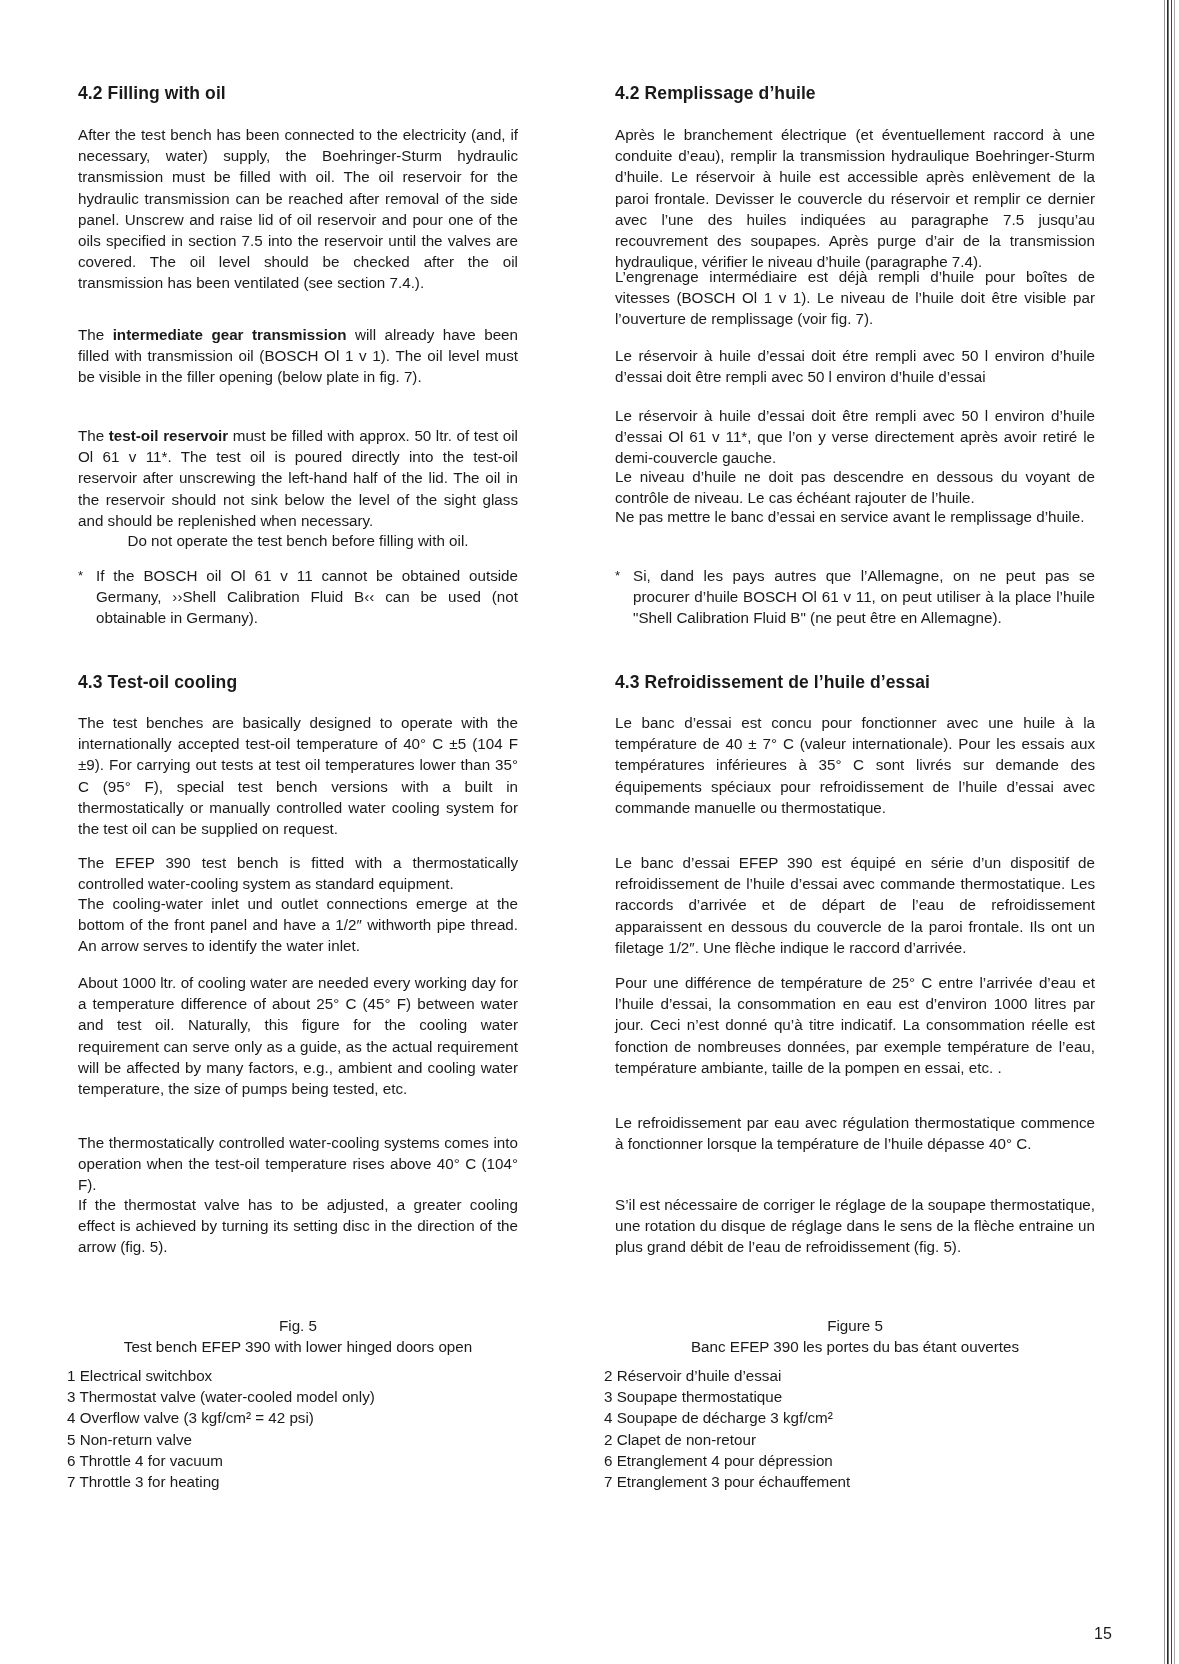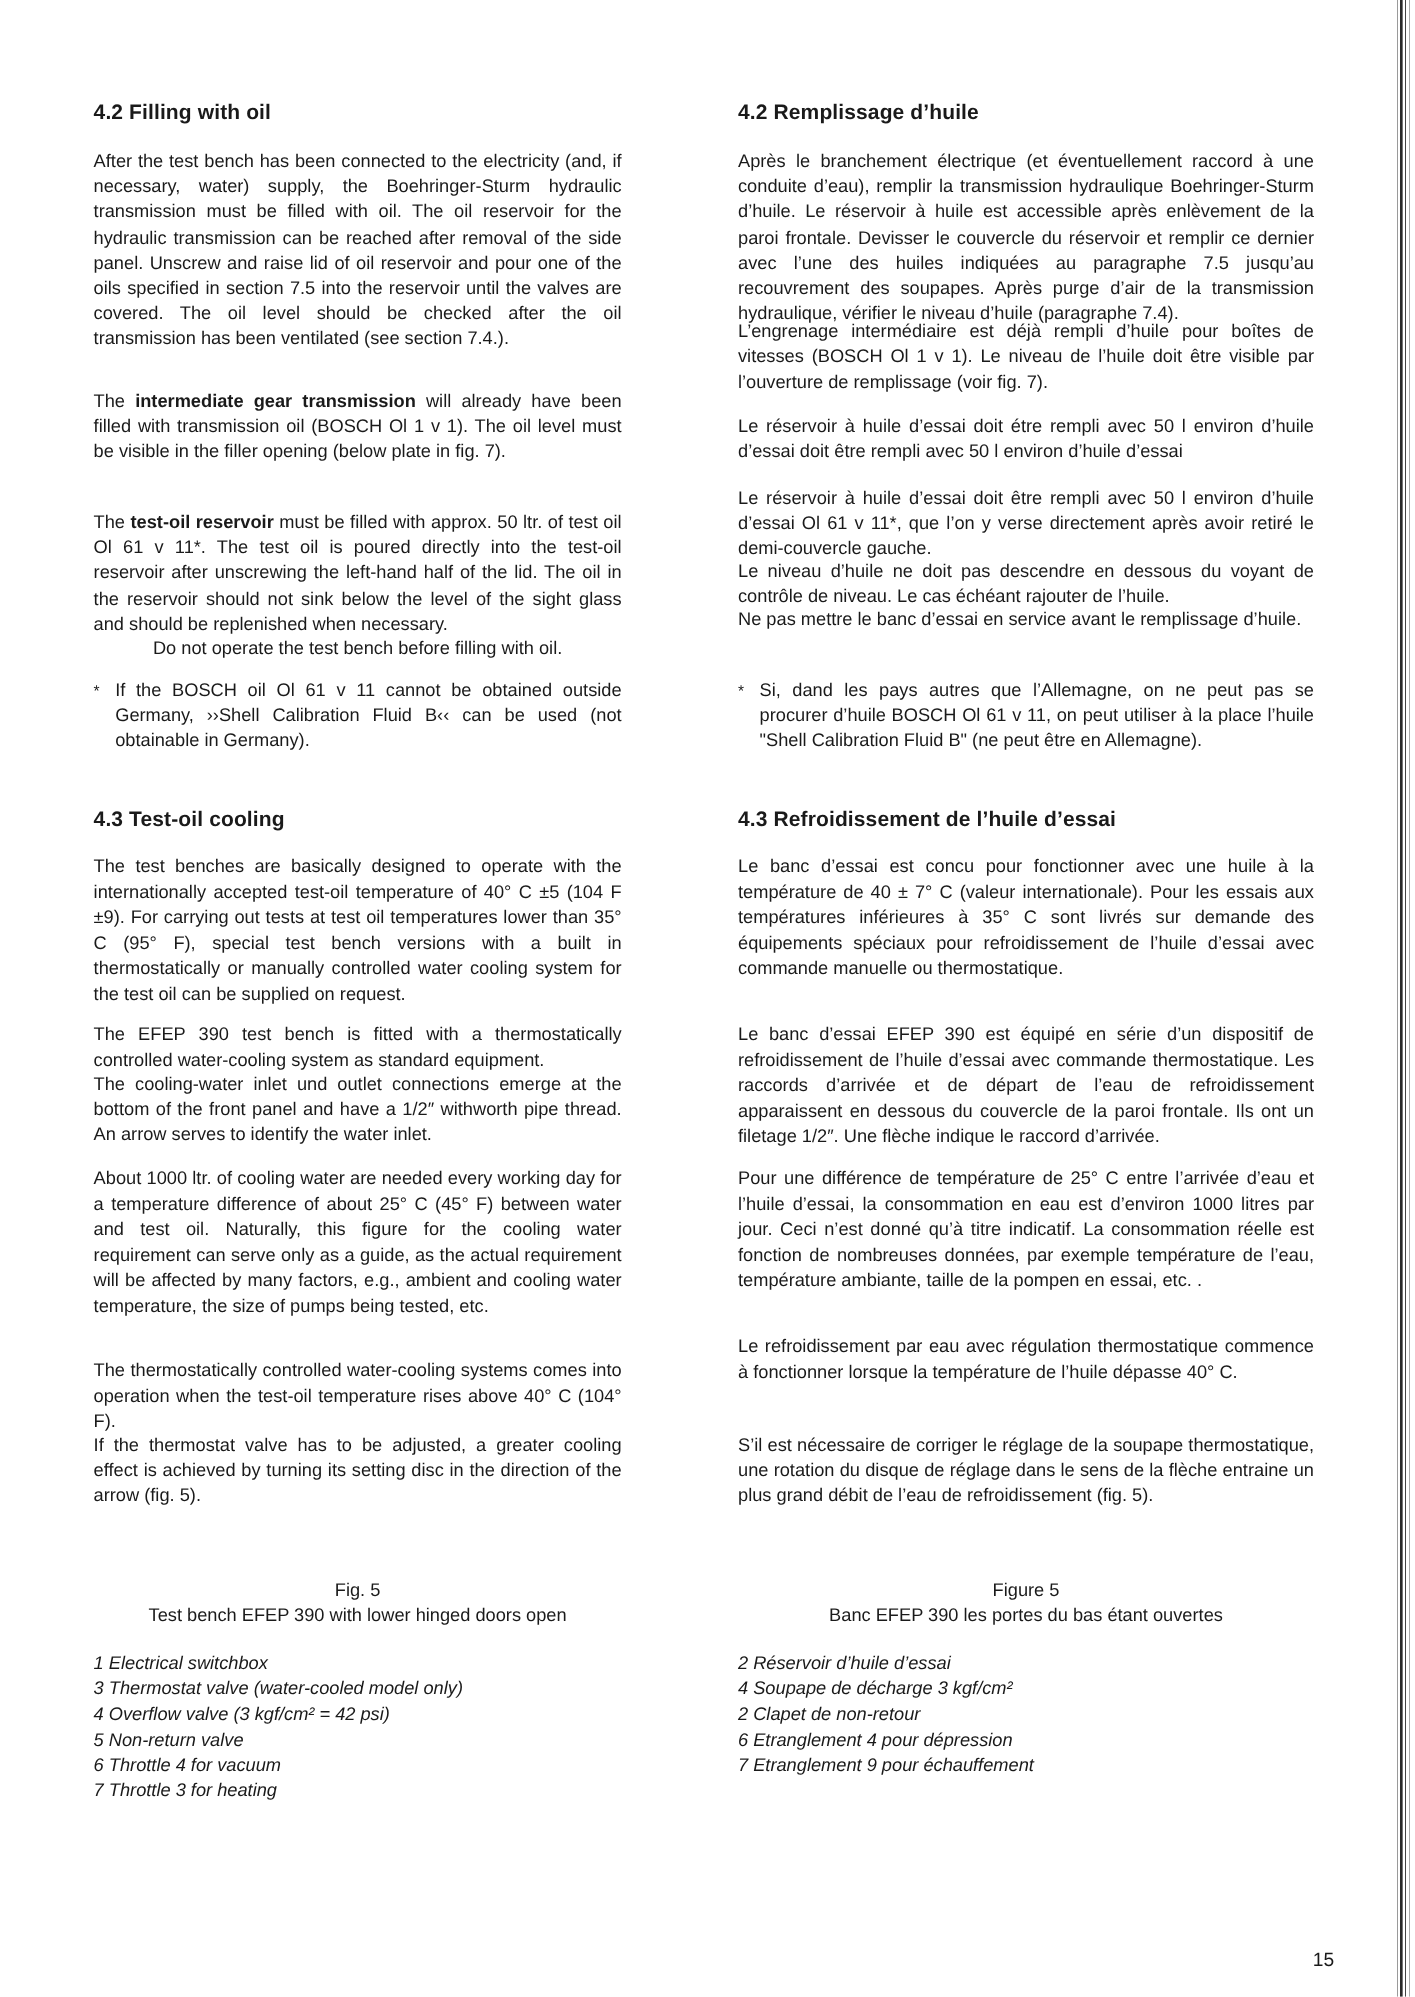--- a/index.html
+++ b/index.html
@@ -17,21 +17,21 @@
       margin: 0; line-height: 22px;
     }
     p {
       font-size: 15.2px; line-height: 21.2px; margin: 0;
       text-align: justify;
     }
     p.nj { text-align: center; }
     .footnote { display: flex; }
     .footnote .star { width: 18px; flex: 0 0 18px; font-size: 13px; line-height: 21.2px; }
     .footnote p { flex: 1; }
-    .list { list-style: none; padding: 0; margin: 12px; font-style: italic; }
+    .list { list-style: none; padding: 0; margin: 1px; }
     .list li { font-size: 15.2px; line-height: 21.2px; }
     .page-number {
       position: absolute; left: 1094px; top: 1625px;
       font-size: 16px; font-weight: normal;
     }
     .binding {
       position: absolute; top: 0; left: 1162px; width: 14px; height: 1664px;
       background:
         linear-gradient(to right,
           transparent 0, transparent 2px,
@@ -98,21 +98,22 @@
   <p class="abs" style="top:700px">Le banc d’essai est concu pour fonctionner avec une huile à la température de 40 ± 7° C (valeur internationale). Pour les essais aux températures inférieures à 35° C sont livrés sur demande des équipements spéciaux pour refroidissement de l’huile d’essai avec commande manuelle ou thermostatique.</p>
   <p class="abs" style="top:840px">Le banc d’essai EFEP 390 est équipé en série d’un dispositif de refroidissement de l’huile d’essai avec commande thermostatique. Les raccords d’arrivée et de départ de l’eau de refroidissement apparaissent en dessous du couvercle de la paroi frontale. Ils ont un filetage 1/2″. Une flèche indique le raccord d’arrivée.</p>
   <p class="abs" style="top:960px">Pour une différence de température de 25° C entre l’arrivée d’eau et l’huile d’essai, la consommation en eau est d’environ 1000 litres par jour. Ceci n’est donné qu’à titre indicatif. La consommation réelle est fonction de nombreuses données, par exemple température de l’eau, température ambiante, taille de la pompen en essai, etc. .</p>
   <p class="abs" style="top:1100px">Le refroidissement par eau avec régulation thermostatique commence à fonctionner lorsque la température de l’huile dépasse 40° C.</p>
   <p class="abs" style="top:1182px">S’il est nécessaire de corriger le réglage de la soupape thermostatique, une rotation du disque de réglage dans le sens de la flèche entraine un plus grand débit de l’eau de refroidissement (fig. 5).</p>
 
   <p class="abs nj" style="top:1303px">Figure 5</p>
   <p class="abs nj" style="top:1324px">Banc EFEP 390 les portes du bas étant ouvertes</p>
   <ul class="abs list" style="top:1364px">
     <li>2 Réservoir d’huile d’essai</li>
+    <li>3 Soupape thermostatique</li>
     <li>4 Soupape de décharge 3 kgf/cm²</li>
     <li>2 Clapet de non-retour</li>
     <li>6 Etranglement 4 pour dépression</li>
-    <li>7 Etranglement 9 pour échauffement</li>
+    <li>7 Etranglement 3 pour échauffement</li>
   </ul>
 </div>
 
 <div class="page-number">15</div>
 <div class="binding"></div>
 
 </body></html>

